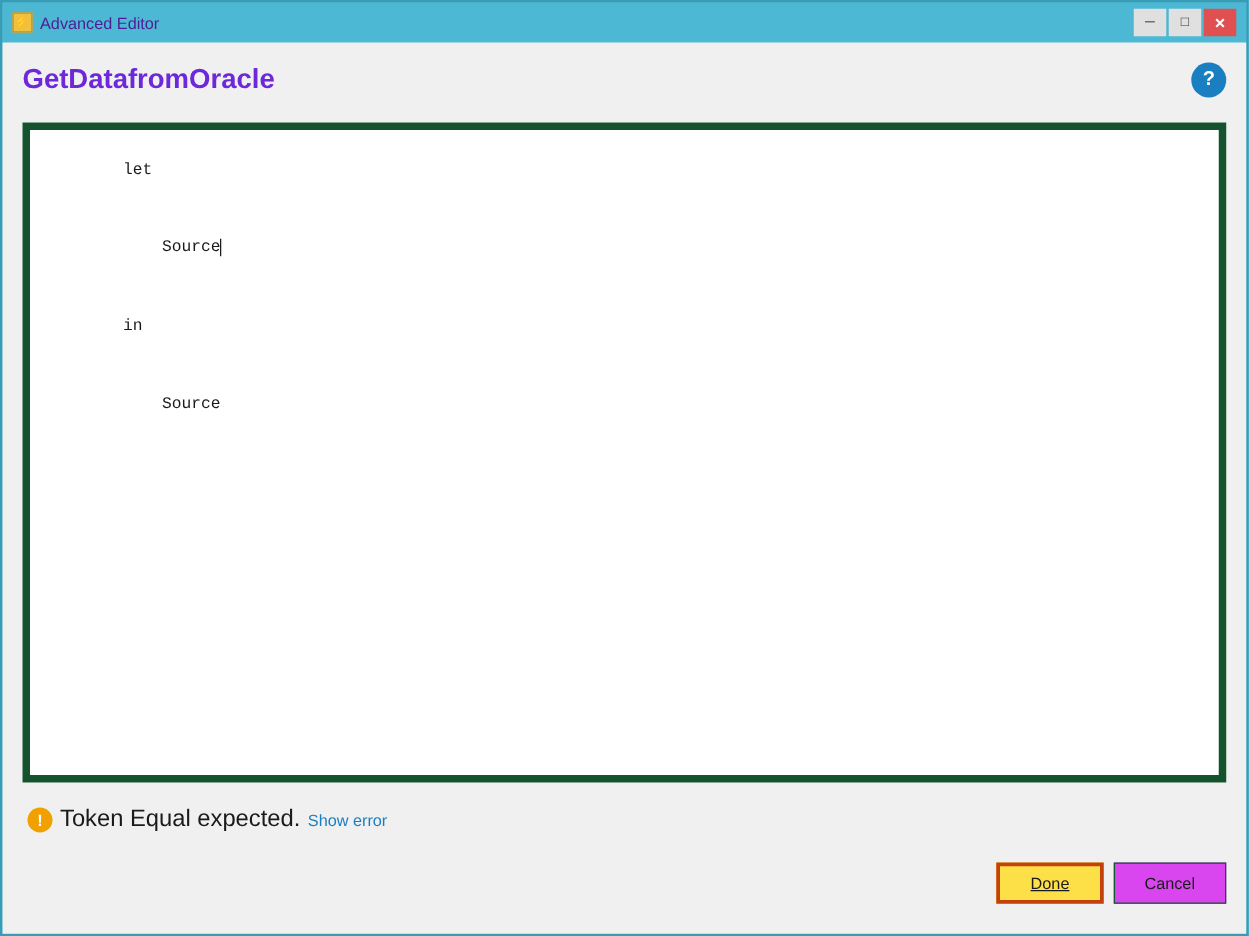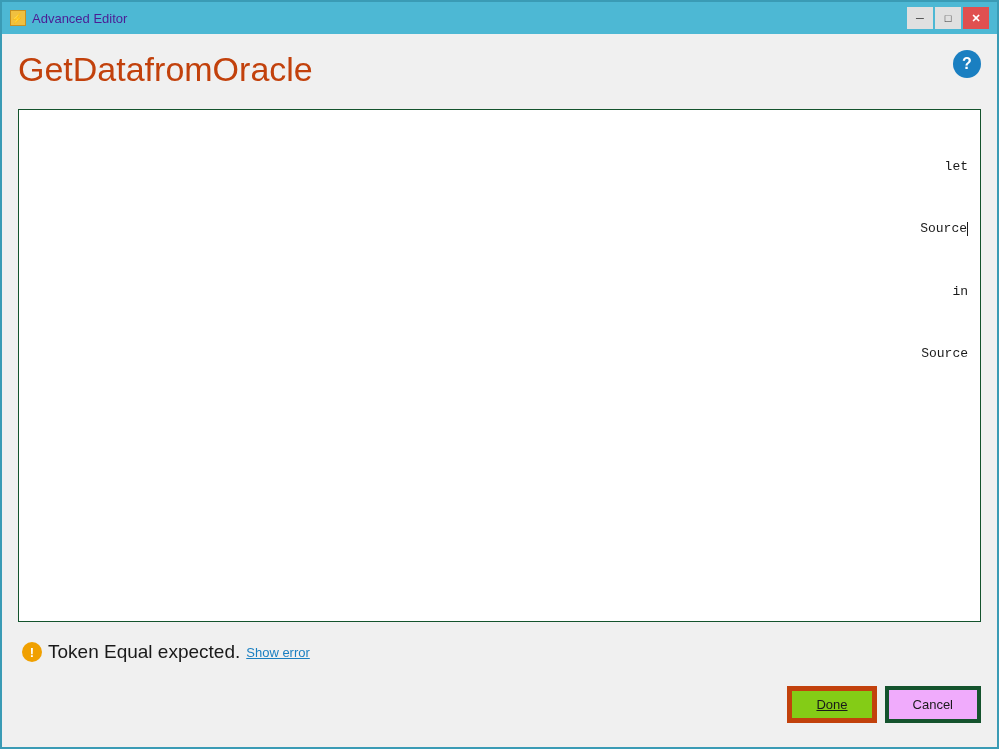--- a/index.html
+++ b/index.html
@@ -101,51 +101,50 @@
     }
 
     .dialog-header {
       display: flex;
       align-items: flex-start;
       justify-content: space-between;
       padding-bottom: 8px;
     }
 
     .dialog-title {
-      font-size: 34px;
-      font-weight: 400;
-      color: #c2410c;
+      font-size: 22px;
+      font-weight: 700;
+      color: #6d28d9;
     }
 
     .help-icon {
       width: 28px;
       height: 28px;
       background: #1a7fc1;
       border-radius: 50%;
       display: flex;
       align-items: center;
       justify-content: center;
       color: white;
       font-size: 16px;
       font-weight: bold;
       cursor: pointer;
       flex-shrink: 0;
     }
 
     .editor-area {
       flex: 1;
       background: white;
-      border: 1px solid #14532d;
-      padding: 26px 12px;
+      border: 6px solid #14532d;
+      padding: 1px 12px;
       font-family: 'Consolas', 'Courier New', monospace;
       font-size: 13px;
       color: #1a1a1a;
       overflow: auto;
       position: relative;
-      text-align: right;
     }
 
     .editor-content {
       line-height: 1.6;
       white-space: pre;
     }
 
     .text-cursor {
       display: inline-block;
       width: 1px;
@@ -182,49 +181,48 @@
     }
 
     .error-text {
       font-size: 19px;
       color: #1a1a1a;
     }
 
     .show-error-link {
       font-size: 13px;
       color: #1a7fc1;
-      text-decoration: underline;
       cursor: pointer;
       background: none;
       border: none;
       text-align: center;
     }
 
     .button-bar {
       display: flex;
       justify-content: flex-end;
       gap: 8px;
       padding: 4px 0 8px 0;
     }
 
     .btn-done {
-      background: #84cc16;
-      color: #1a1a1a;
-      border: 5px solid #c2410c;
+      background: #fde047;
+      color: #1a1a1a;
+      border: 3px solid #c2410c;
       padding: 6px 24px;
       font-size: 13px;
       cursor: pointer;
       min-width: 72px;
       text-decoration: underline;
     }
 
     .btn-cancel {
-      background: #f0abfc;
-      color: #1a1a1a;
-      border: 4px solid #14532d;
+      background: #d946ef;
+      color: #1a1a1a;
+      border: 1px solid #14532d;
       padding: 6px 24px;
       font-size: 13px;
       cursor: pointer;
       min-width: 72px;
     }
   </style>
 </head>
 <body>
 
 <div class="window-frame">

